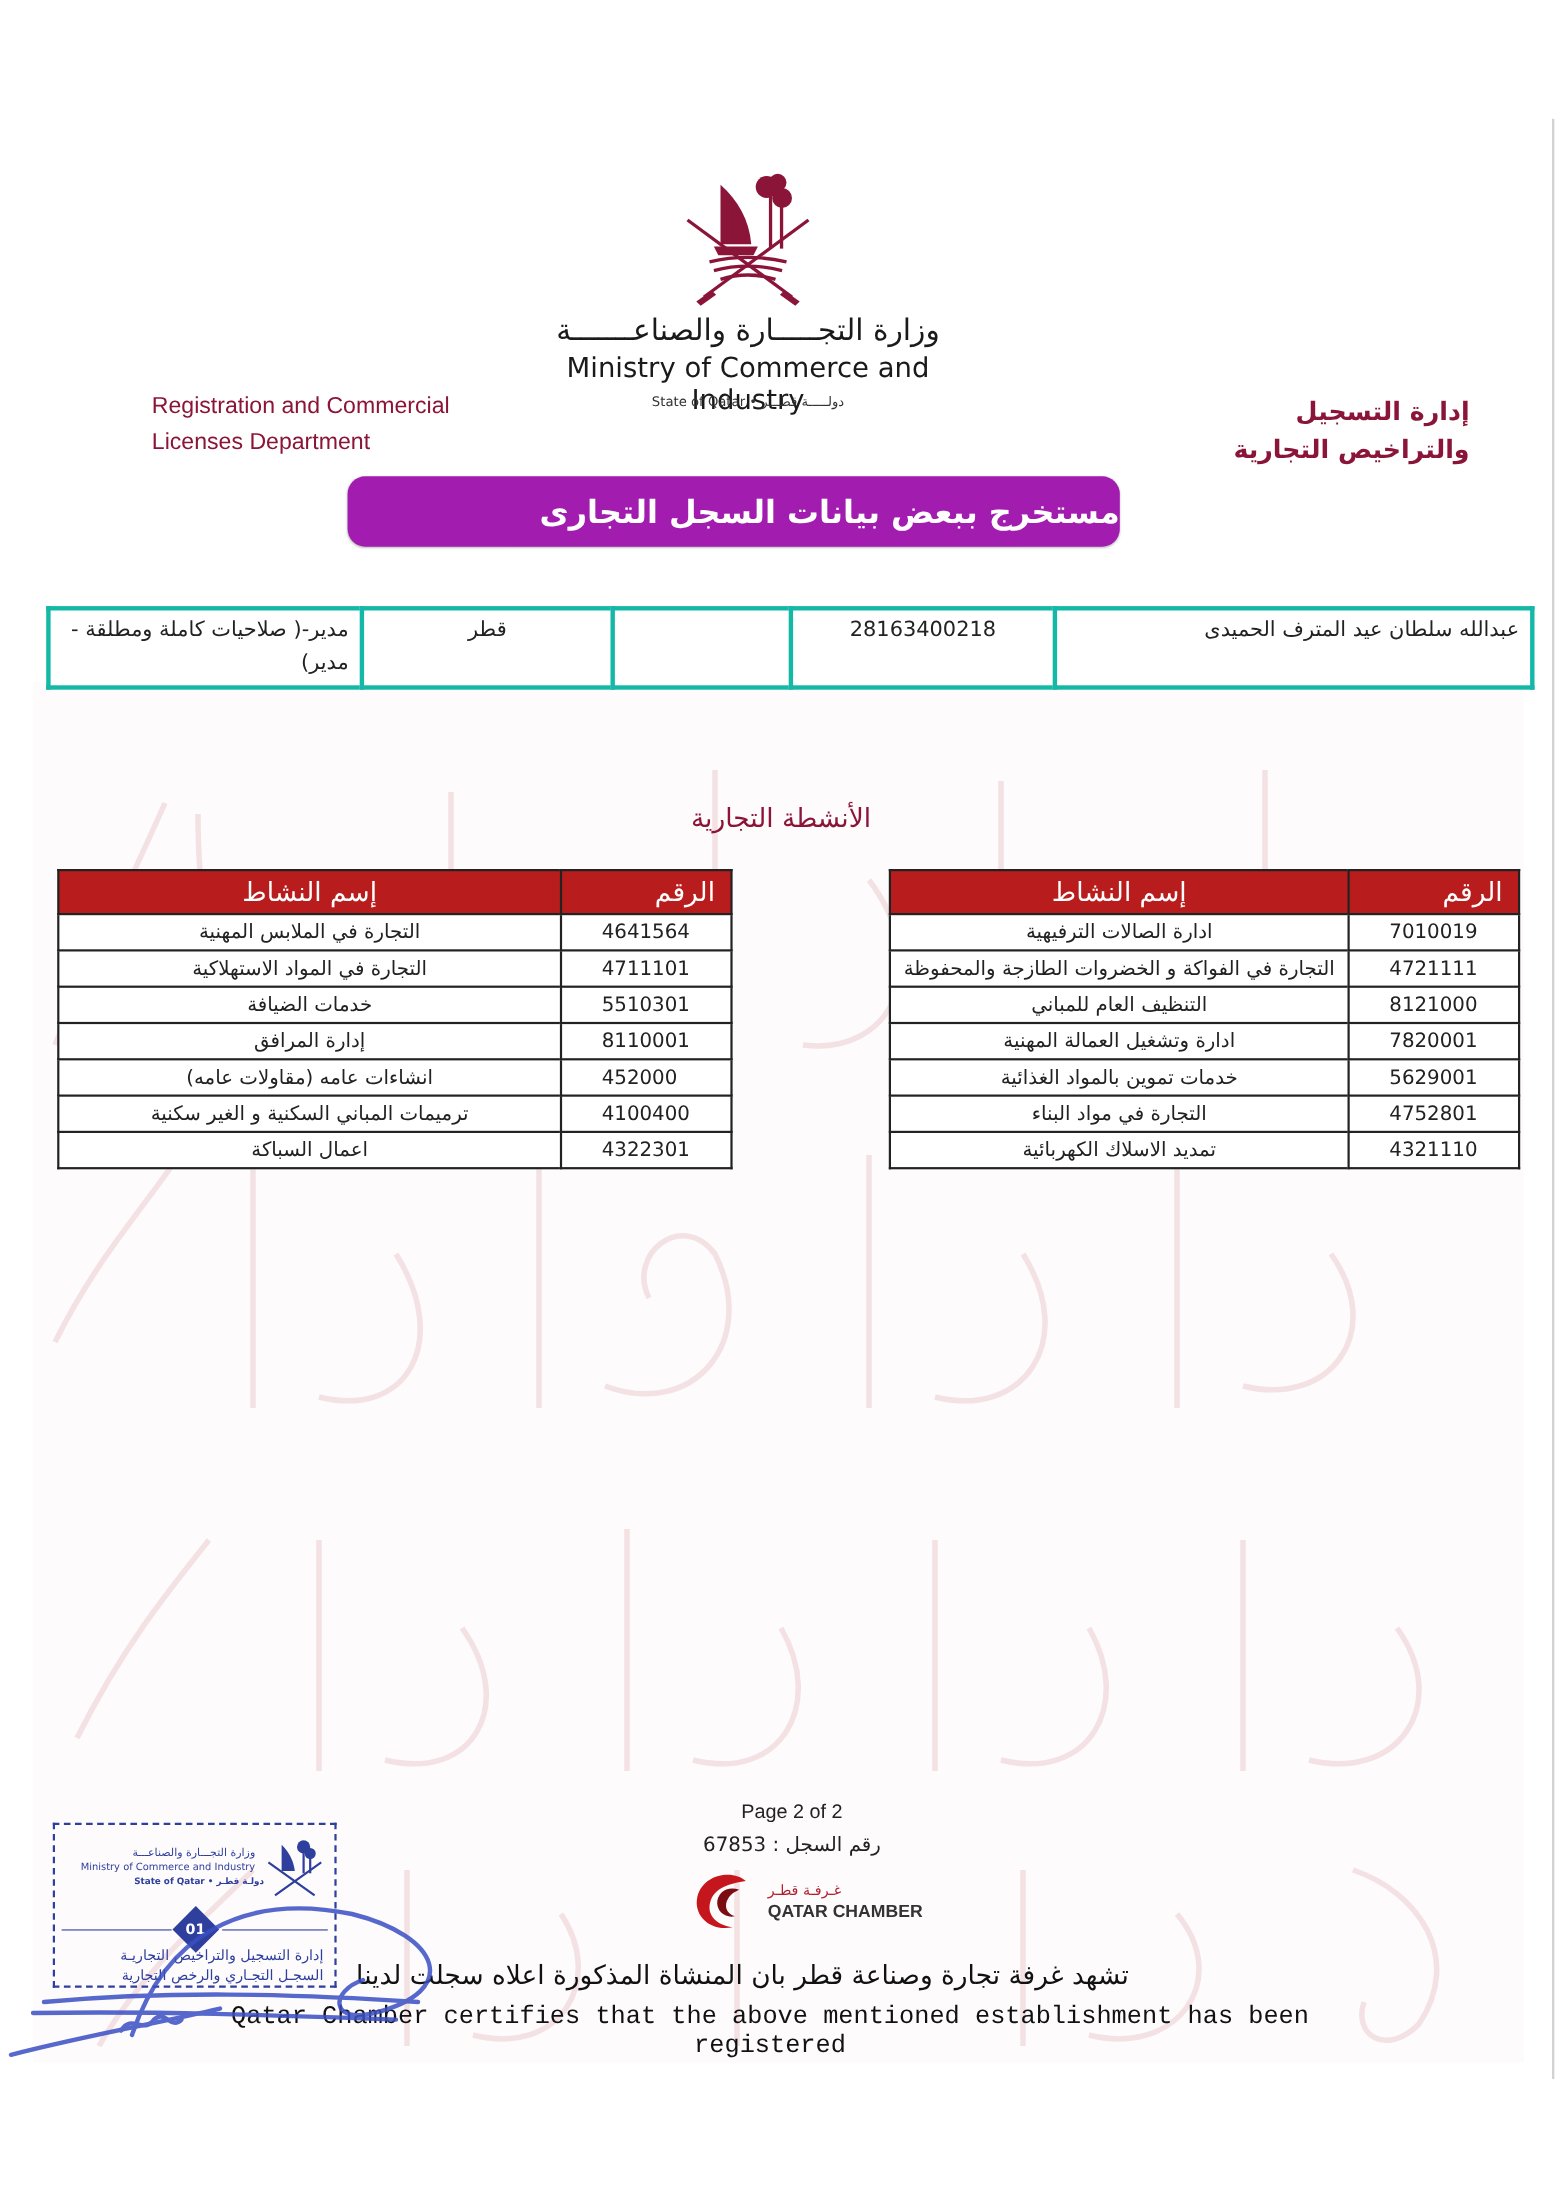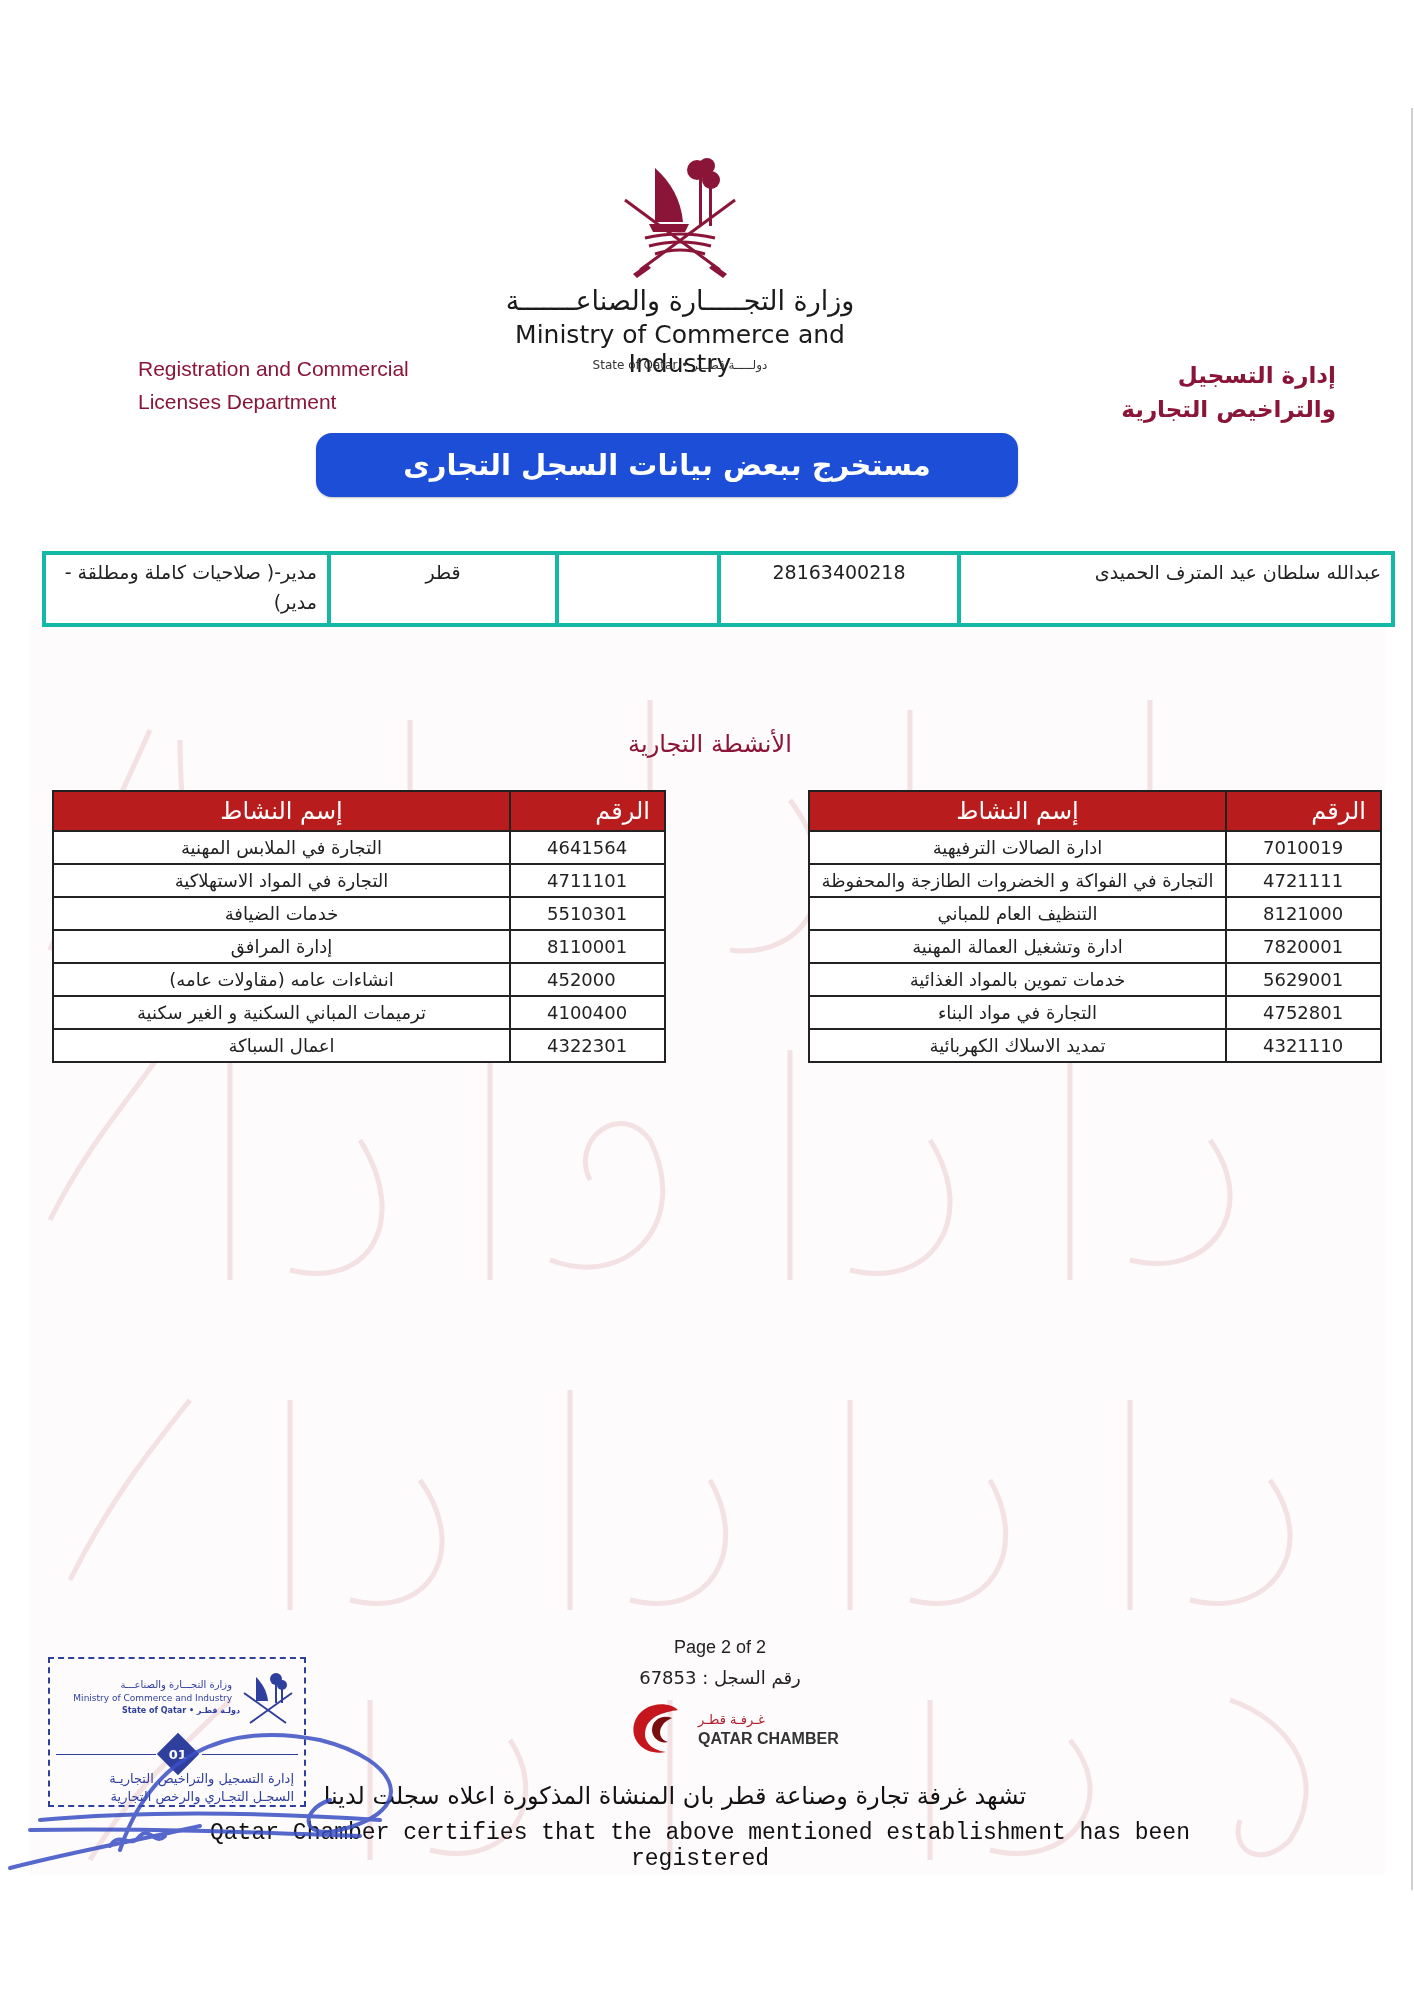--- a/index.html
+++ b/index.html
@@ -39,22 +39,22 @@
       position: absolute; left: 138px; top: 352px; width: 300px;
       font-family: "Liberation Sans", sans-serif; font-weight: normal;
       font-size: 21px; line-height: 33px; color: #8a1538;
     }
     .dept-ar {
       position: absolute; right: 78px; top: 358px; width: 260px; text-align: right;
       direction: rtl; font-weight: bold; font-size: 23px; line-height: 34px; color: #8a1538;
     }
     .banner {
       position: absolute; left: 316px; top: 433px; width: 702px; height: 64px;
-      background: #1d4ed8; border-radius: 16px;
-      display: flex; align-items: center; justify-content: center;
+      background: #a21caf; border-radius: 16px;
+      display: flex; align-items: center; 
       color: #fff; font-size: 29px; direction: rtl; font-weight: bold;
       box-shadow: 0 1px 2px rgba(0,0,0,0.25);
     }
 
     
     .partner-table {
       position: absolute; left: 42px; top: 551px; width: 1349px; height: 69px;
       border-collapse: collapse; direction: rtl; table-layout: fixed;
       background: #fff;
     }

